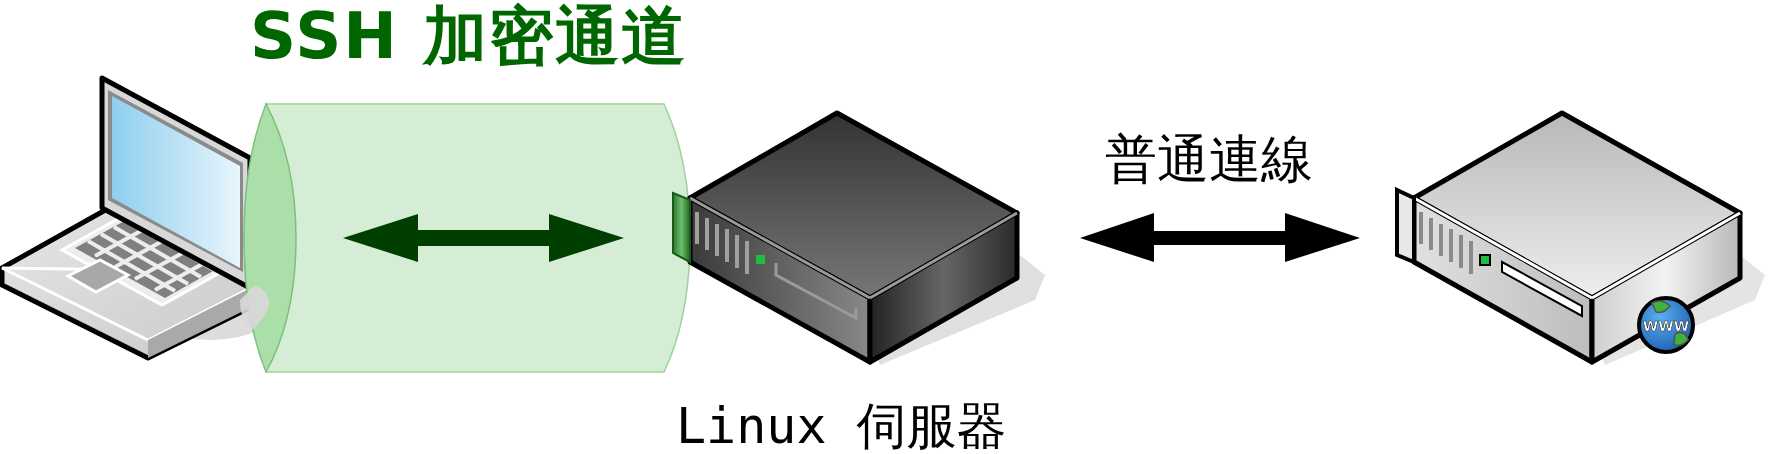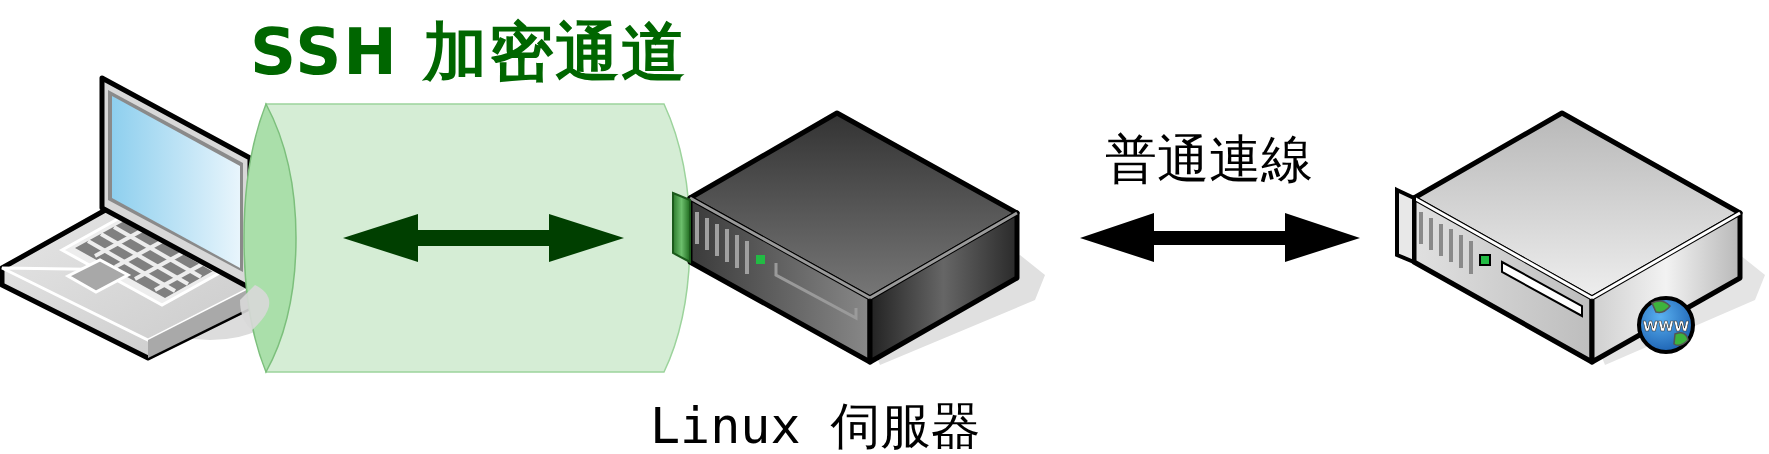--- a/index.html
+++ b/index.html
@@ -1,24 +1,24 @@
 <!DOCTYPE html>
 <html><head>
 <meta charset="utf-8">
 <style>
   html, body { margin: 0; padding: 0; background: #ffffff; }
   body { width: 1769px; height: 454px; position: relative; overflow: hidden;
          font-family: "DejaVu Sans", sans-serif; }
   .abs { position: absolute; }
-  #title { left: 250px; top: 16px; font-size: 64px; font-weight: bold; color: #006600;
+  #title { left: 250px; top: 0; font-size: 64px; font-weight: bold; color: #006600;
            letter-spacing: 2px; white-space: nowrap; line-height: 72px;
            font-family: "DejaVu Sans", sans-serif; }
   #plain-label { left: 1105px; top: 128px; font-size: 52px; color: #000000;
                  white-space: nowrap; line-height: 64px; font-family: Liberation Serif, serif; }
-  #linux-label { left: 650px; top: 398px; font-size: 50px; color: #000000;
+  #linux-label { left: 676px; top: 398px; font-size: 50px; color: #000000;
                  white-space: nowrap; line-height: 56px; font-family: "DejaVu Sans Mono", monospace; }
   svg { position: absolute; left: 0; top: 0; }
 </style>
 </head>
 <body>
 
 <div id="title" class="abs">SSH 加密通道</div>
 <div id="plain-label" class="abs">普通連線</div>
 <div id="linux-label" class="abs">Linux 伺服器</div>
 

